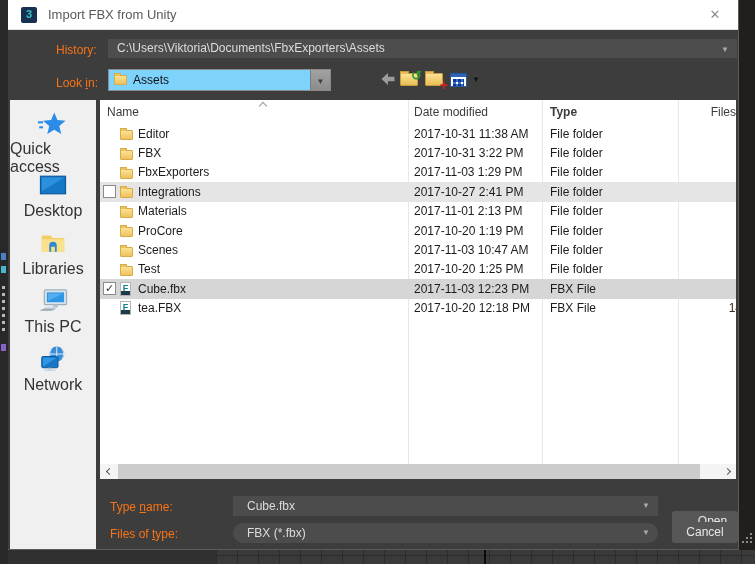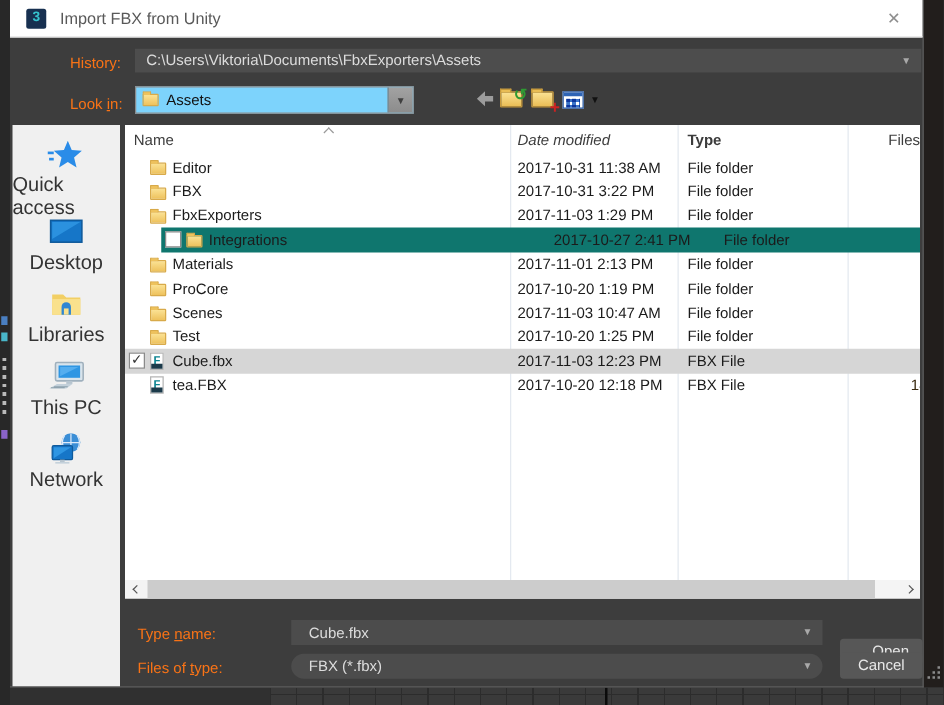--- a/index.html
+++ b/index.html
@@ -81,29 +81,29 @@
   .side-item{width:100%;height:58px;display:flex;flex-direction:column;align-items:center;justify-content:flex-start;cursor:pointer;}
   .side-item .ic{height:34px;display:flex;align-items:center;justify-content:center;}
   .side-item .sl{font-size:16px;color:#333;}
 
   
   .list{position:absolute;left:92px;top:100px;width:636px;height:364px;background:#ffffff;overflow:hidden;}
   .col-line{position:absolute;top:0;bottom:0;width:1px;background:#e4e9f0;z-index:1;}
   .header-row{position:absolute;left:0;top:0;width:100%;height:24px;display:flex;align-items:center;
      font-size:12px;color:#3c3c3c;z-index:3;}
   .h-name{padding-left:7px;width:312px;}
-  .h-date{width:134px;padding-left:2px;font-style:italic;}
+  .h-date{width:134px;padding-left:2px;}
   .h-type{width:132px;padding-left:4px;font-weight:bold;}
   .h-size{width:58px;text-align:right;}
   .sort-ind{position:absolute;left:160px;top:1px;width:7px;height:7px;}
   .sort-ind::before{content:"";position:absolute;left:0;top:2px;width:5px;height:5px;
      border-left:1px solid #9a9a9a;border-top:1px solid #9a9a9a;transform:rotate(45deg);}
   .rows{position:absolute;left:0;top:24px;width:100%;z-index:2;}
   .row{display:flex;align-items:center;height:19.4px;font-size:12px;color:#1b1b1b;cursor:default;}
-  .row.hover{background:#0f766e;margin-left:29px;}
+  .row.hover{background:#e5e5e5;}
   .row.selected{background:#d6d6d6;}
   .cb-slot{width:20px;padding-left:3px;display:flex;align-items:center;flex:none;}
   .checkbox{width:13px;height:13px;background:#fff;border:1px solid #8a8a8a;font-size:11px;line-height:11px;
      text-align:center;color:#333;}
   .icon-slot{width:18px;display:flex;align-items:center;flex:none;}
   .cell{white-space:nowrap;overflow:hidden;}
   .cell.name{width:274px;flex:none;}
   .cell.date{width:134px;padding-left:2px;flex:none;}
   .cell.type{width:132px;padding-left:4px;flex:none;}
   .cell.size{width:64px;text-align:right;flex:none;color:#3a2a10;}

